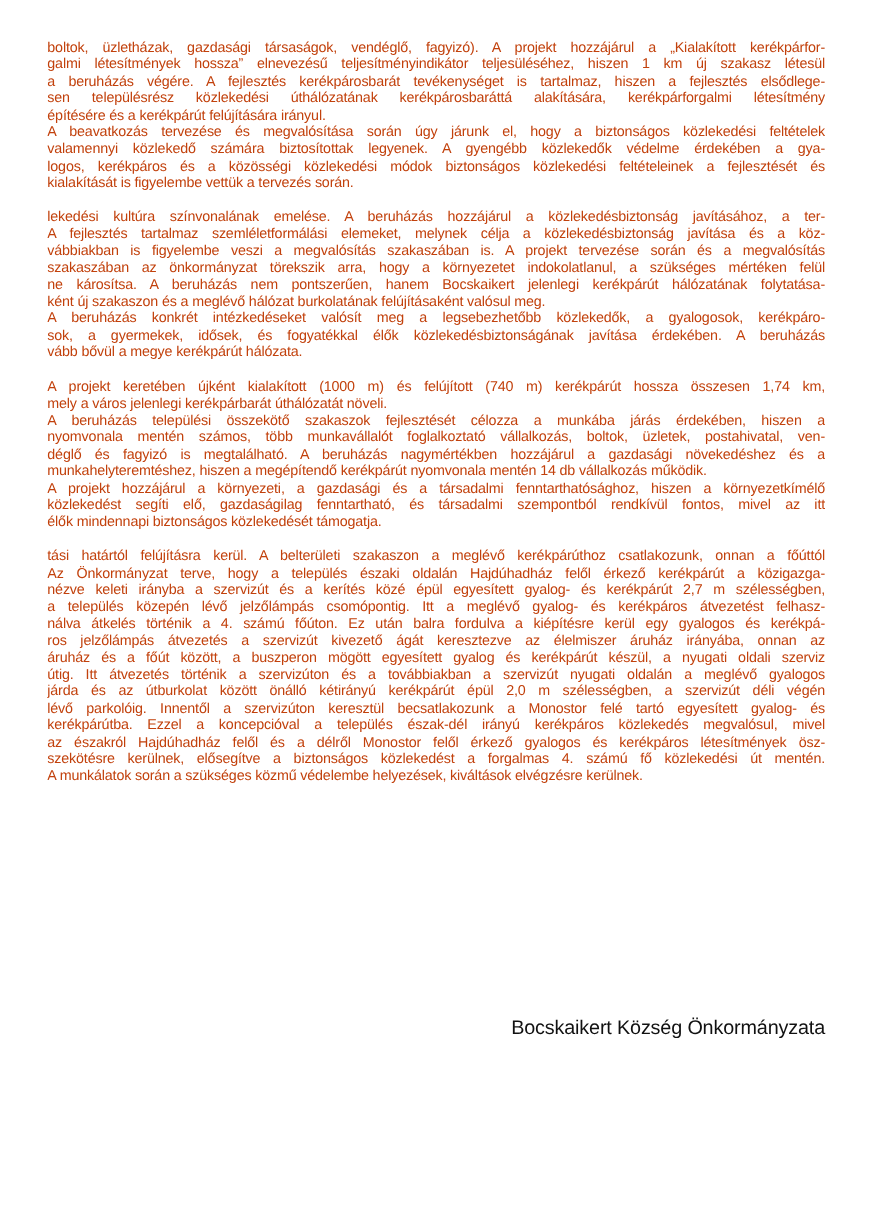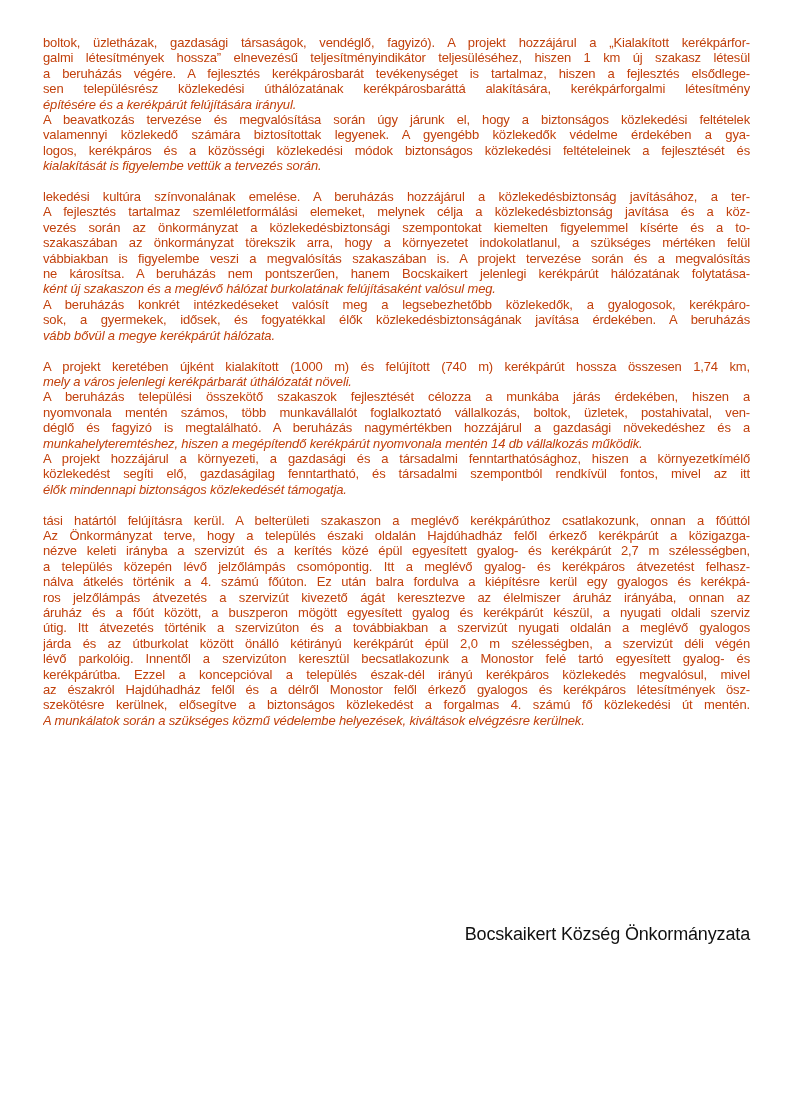--- a/index.html
+++ b/index.html
@@ -45,21 +45,20 @@
     }
     .line {
       display: block;
       text-align: justify;
       text-align-last: justify;
       white-space: nowrap;
       overflow: hidden;
     }
     .line.last {
       text-align-last: left;
-      font-style: italic;
     }
   </style>
 </head>
 <body>
 
 <div class="page" id="doc-body">
     <div class="section">
       <p class="para">
         <span class="line">boltok, üzletházak, gazdasági társaságok, vendéglő, fagyizó). A projekt hozzájárul a „Kialakított kerékpárfor-</span>
         <span class="line">galmi létesítmények hossza” elnevezésű teljesítményindikátor teljesüléséhez, hiszen 1 km új szakasz létesül</span>
@@ -72,23 +71,22 @@
         <span class="line">valamennyi közlekedő számára biztosítottak legyenek.  A gyengébb közlekedők védelme érdekében a gya-</span>
         <span class="line">logos, kerékpáros és a közösségi közlekedési módok biztonságos közlekedési feltételeinek a fejlesztését és</span>
         <span class="line last">kialakítását is figyelembe vettük a tervezés során.</span>
       </p>
     </div>
     <div class="gap"></div>
     <div class="section">
       <p class="para">
         <span class="line">lekedési kultúra színvonalának emelése. A beruházás hozzájárul a közlekedésbiztonság javításához, a ter-</span>
         <span class="line">A fejlesztés tartalmaz szemléletformálási elemeket, melynek célja a közlekedésbiztonság javítása és a köz-</span>
-        <span class="line">vezés során az önkormányzat a közlekedésbiztonsági szempontokat kiemelten figyelemmel kísérte és a to-</span>
+        <span class="line">vábbiakban is figyelembe veszi a megvalósítás szakaszában is. A projekt tervezése során és a megvalósítás</span>
         <span class="line">szakaszában az önkormányzat törekszik arra, hogy a környezetet indokolatlanul, a szükséges mértéken felül</span>
-        <span class="line">vábbiakban is figyelembe veszi a megvalósítás szakaszában is. A projekt tervezése során és a megvalósítás</span>
         <span class="line">ne károsítsa. A beruházás nem pontszerűen, hanem Bocskaikert jelenlegi kerékpárút hálózatának folytatása-</span>
         <span class="line last">ként új szakaszon és a meglévő hálózat burkolatának felújításaként valósul meg.</span>
       </p>
       <p class="para">
         <span class="line">A beruházás konkrét intézkedéseket valósít meg a legsebezhetőbb közlekedők, a gyalogosok, kerékpáro-</span>
         <span class="line">sok, a gyermekek, idősek, és fogyatékkal élők közlekedésbiztonságának javítása érdekében.  A beruházás</span>
         <span class="line last">vább bővül a megye kerékpárút hálózata.</span>
       </p>
     </div>
     <div class="gap"></div>

